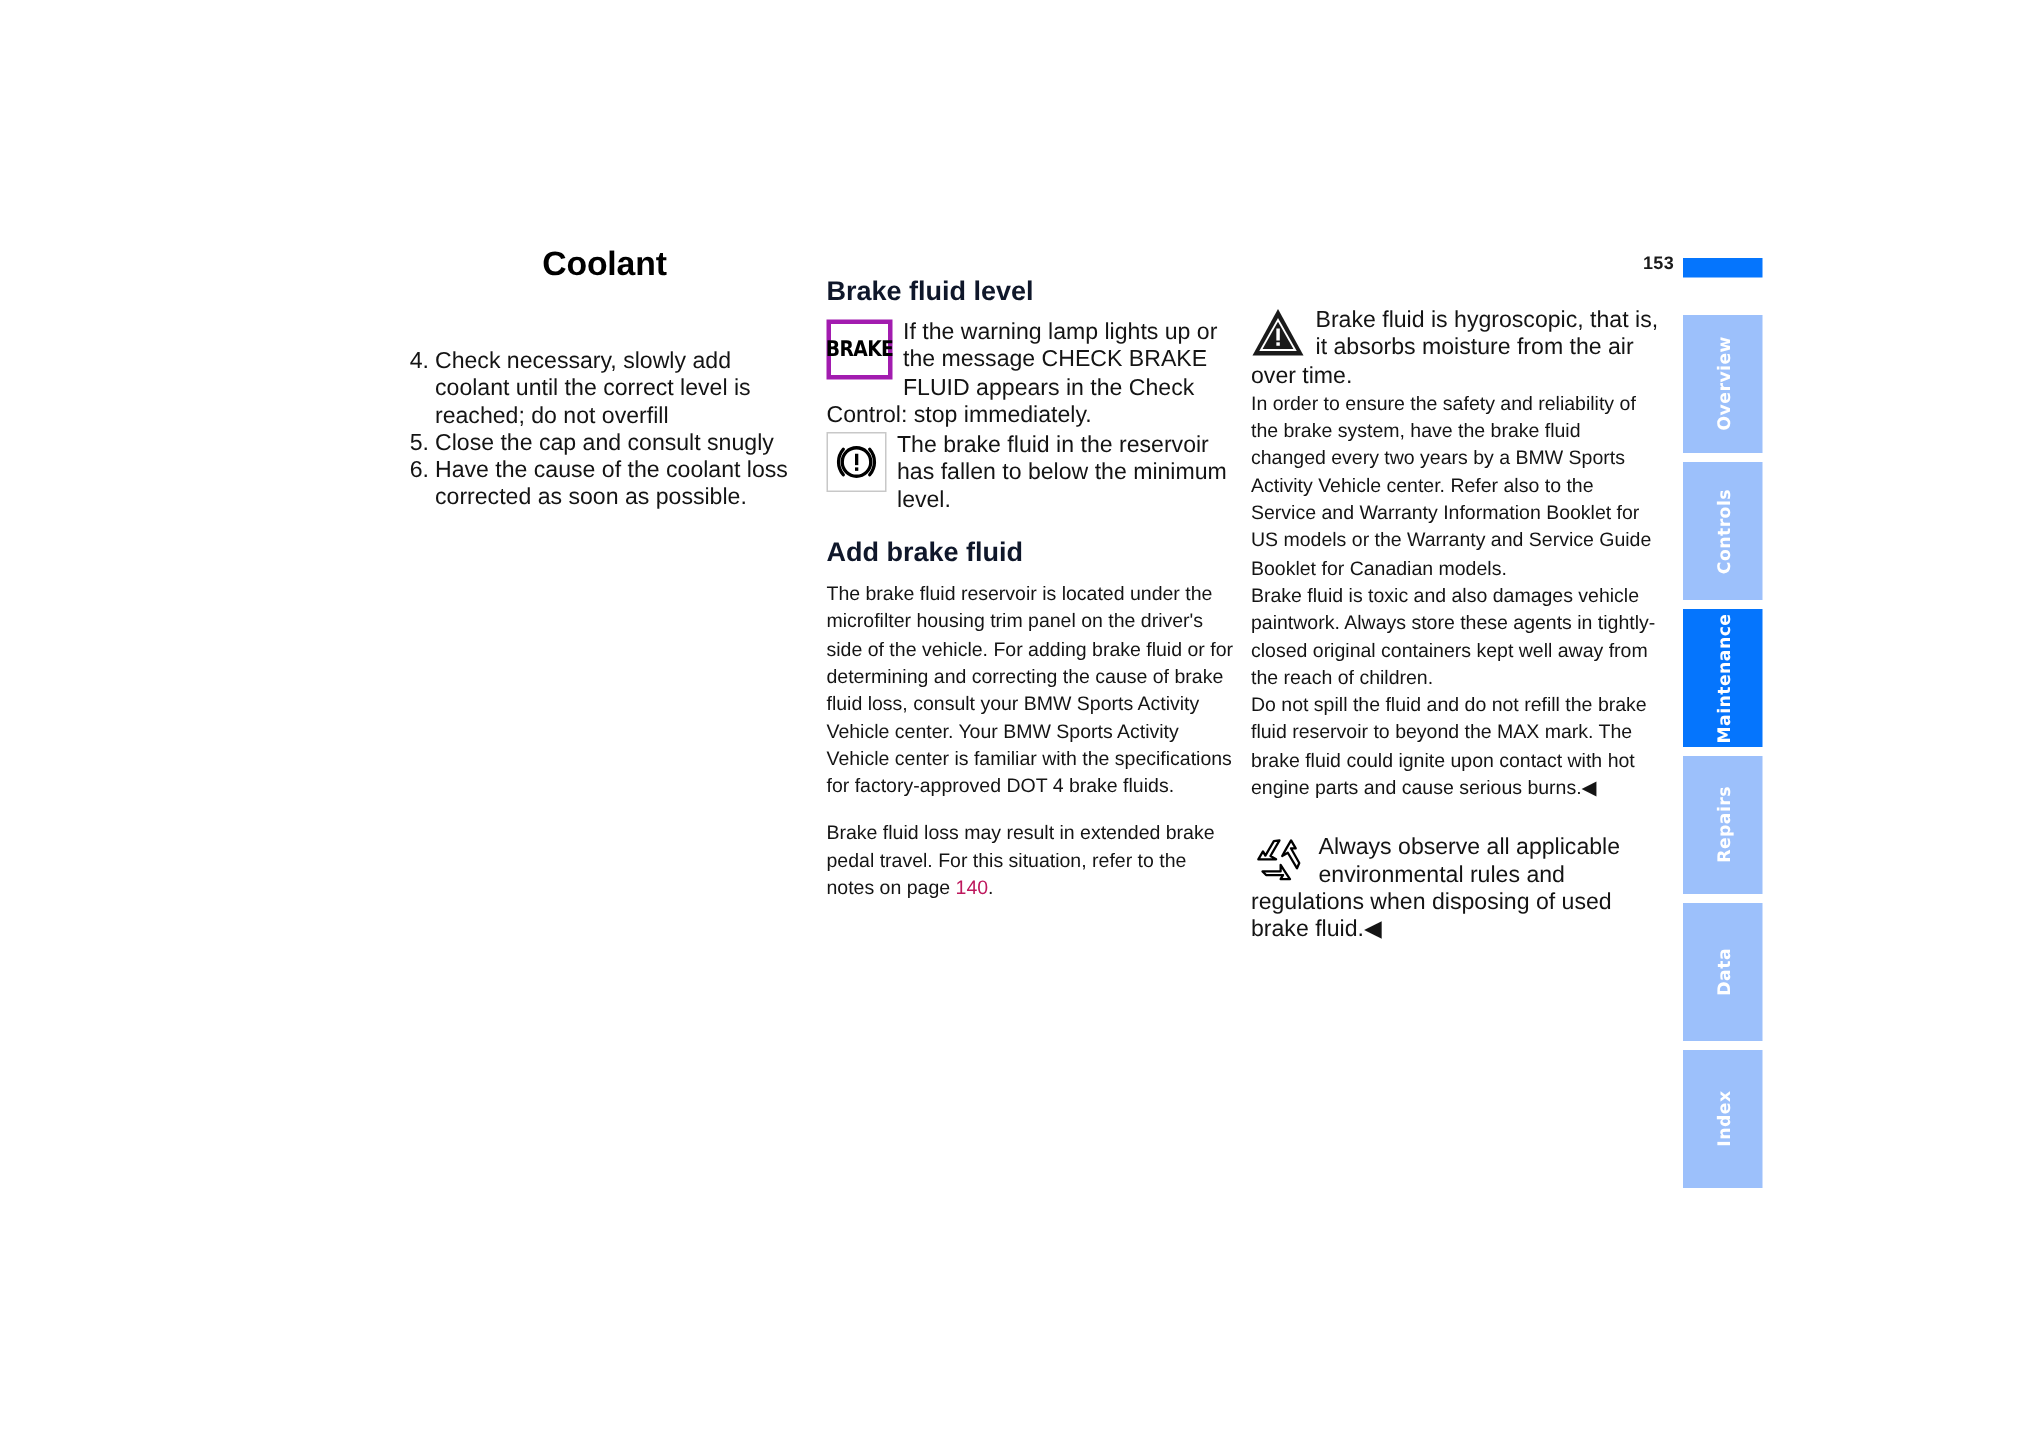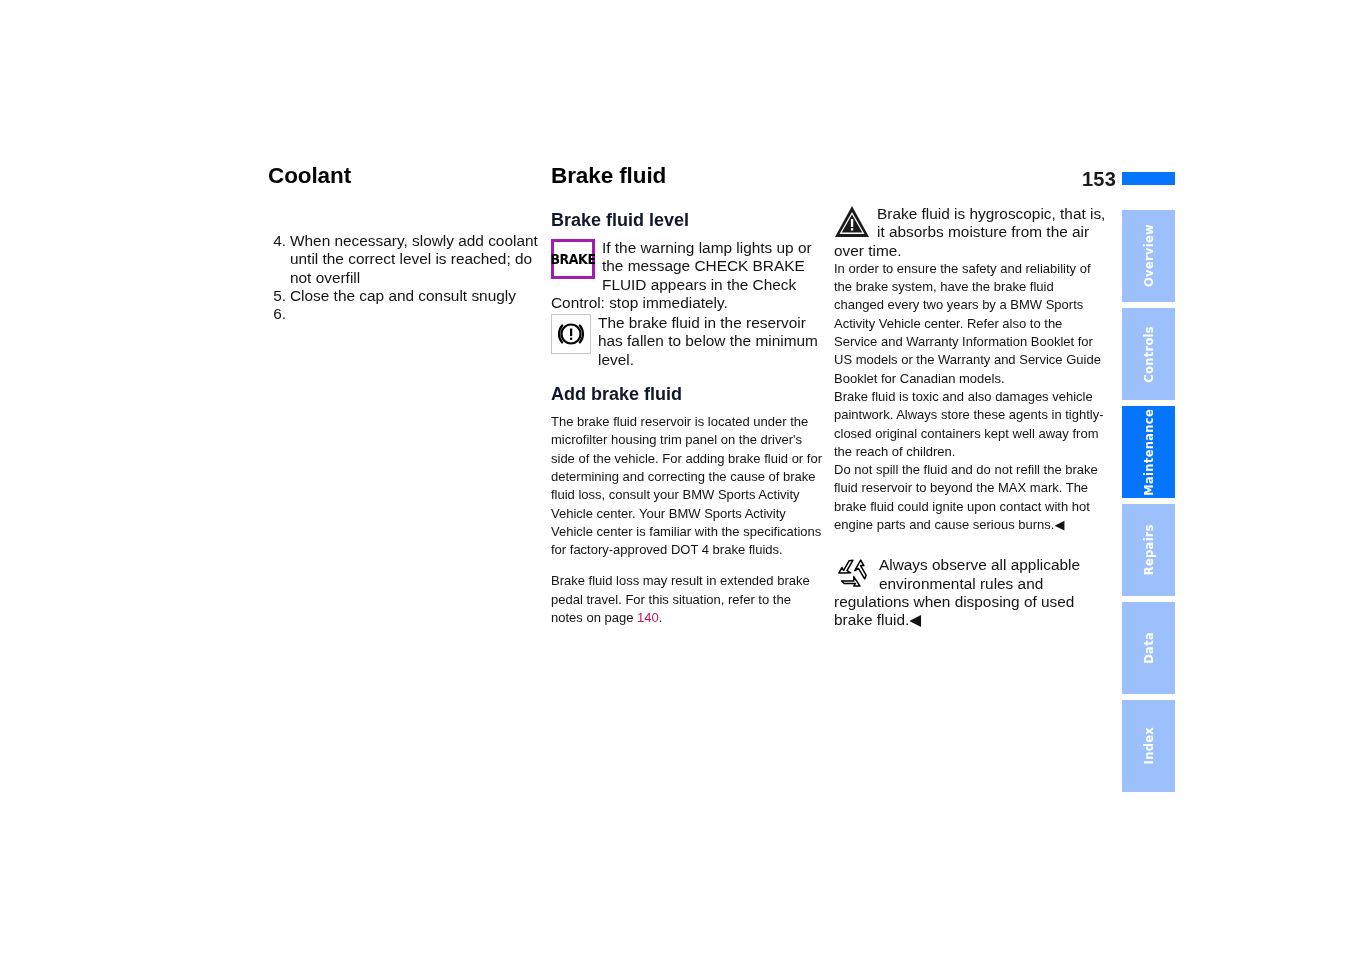--- a/index.html
+++ b/index.html
@@ -24,21 +24,21 @@
     height: 954px;
   }
 
   
   .page-number {
     position: absolute;
     left: 1076px;
     top: 168px;
     width: 40px;
     text-align: right;
-    font-size: 20px;
+    font-size: 12px;
     font-weight: bold;
     letter-spacing: 0.2px;
     color: #1a1a1a;
   }
   .page-number-bar {
     position: absolute;
     left: 1122px;
     top: 172px;
     width: 53px;
     height: 13px;
@@ -54,20 +54,21 @@
   .col-2 { left: 551px; width: 272px; }
   .col-3 { left: 834px; width: 272px; }
 
   h1.section-title {
     margin: 0 0 0 0;
     font-size: 22.5px;
     font-weight: bold;
     line-height: 26px;
     letter-spacing: -0.1px;
     color: #000;
+    text-align: center;
   }
 
   h2.sub-title {
     margin: 0;
     font-size: 18px;
     font-weight: bold;
     line-height: 19px;
     color: #0f172a;
   }
 
@@ -203,34 +204,34 @@
 
   <div class="page-number">153</div>
   <div class="page-number-bar"></div>
 
   <div class="col col-1">
     <h1 class="section-title">Coolant</h1>
 
     <ol class="numlist">
       <li>
         <span class="num">4.</span>
-        <span>When necessary, slowly add coolant until the correct level is reached; do not overfill</span>
+        <span>Check necessary, slowly add coolant until the correct level is reached; do not overfill</span>
       </li>
       <li>
         <span class="num">5.</span>
         <span>Close the cap and consult snugly</span>
       </li>
       <li>
         <span class="num">6.</span>
+        <span>Have the cause of the coolant loss corrected as soon as possible.</span>
       </li>
     </ol>
   </div>
 
   <div class="col col-2">
-    <h1 class="section-title">Brake fluid</h1>
 
     <div class="spacer-22"></div>
     <h2 class="sub-title">Brake fluid level</h2>
 
     <div class="spacer-9"></div>
 
     <div class="icon-para clearfix">
       <div class="icon-float icon-brake">
         <span>BRAKE</span>
       </div>

